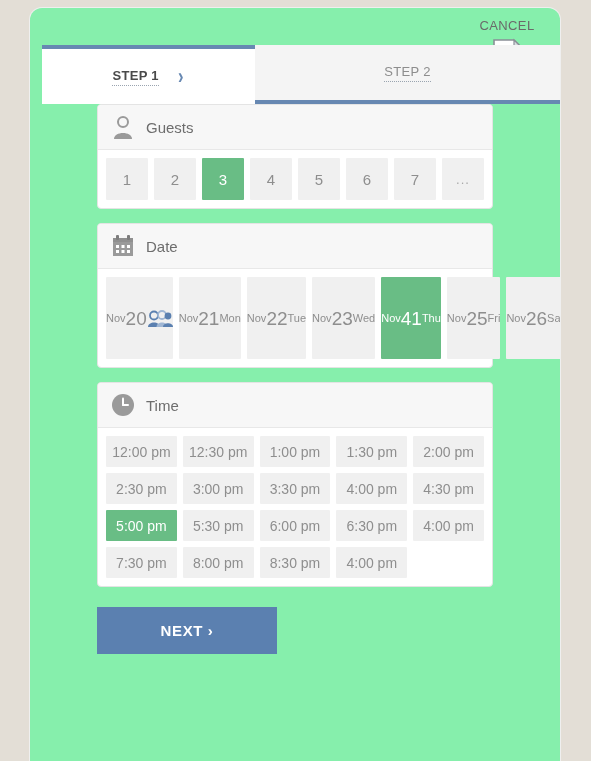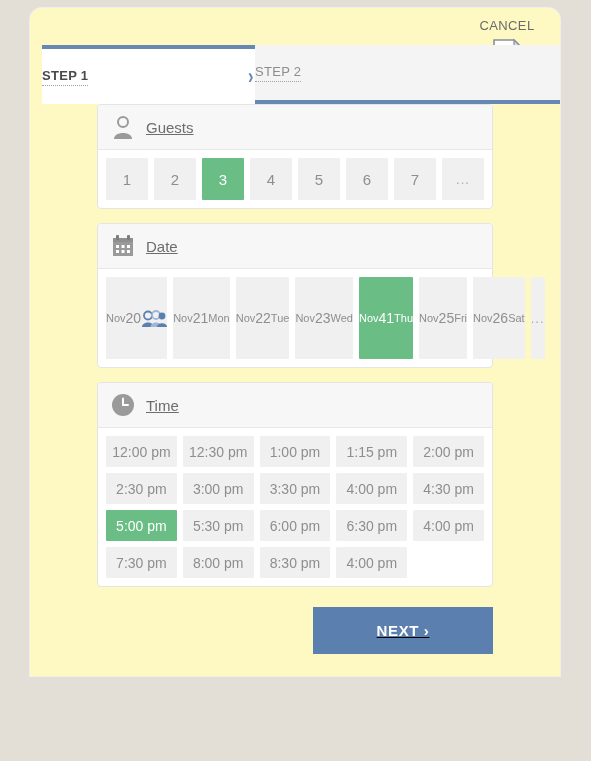--- a/index.html
+++ b/index.html
@@ -16,22 +16,22 @@
     font-family: "Liberation Sans", sans-serif;
     -webkit-font-smoothing: antialiased;
   }
 
   
   .page-card {
     position: absolute;
     left: 30px;
     top: 8px;
     width: 530px;
-    height: 668px;
-    background: #fef9c3;
+    height: 753px;
+    background: #86efac;
     border-top-left-radius: 12px;
     border-top-right-radius: 12px;
     box-shadow: 0 0 0 1px #efefef;
     overflow: hidden;
   }
 
   
   .cancel-block {
     position: absolute;
     right: 14px;
@@ -56,21 +56,21 @@
     top: 37px;
     width: 518px;
     height: 59px;
   }
   .tab {
     position: absolute;
     top: 0;
     height: 59px;
     display: flex;
     align-items: center;
-    justify-content: space-between;
+    justify-content: center;
     cursor: pointer;
     font-size: 13px;
     letter-spacing: .3px;
   }
   .tab-1 {
     left: 0;
     width: 213px;
     background: #ffffff;
     border-top: 4px solid #6788b2;
     z-index: 2;
@@ -121,21 +121,20 @@
     padding-left: 12px;
     background: #f7f7f7;
     border-bottom: 1px solid #e8e8e8;
     border-top-left-radius: 4px;
     border-top-right-radius: 4px;
   }
   .panel-title {
     margin-left: 10px;
     font-size: 15px;
     color: #6d6d6d;
-    text-decoration: underline;
   }
   .panel-body { padding: 8px; }
 
   
   .guest-row { display: flex; gap: 6px; }
   .guest-cell {
     flex: 1;
     height: 42px;
     display: flex;
     align-items: center;
@@ -158,21 +157,21 @@
     display: flex;
     flex-direction: row;
     align-items: center;
     justify-content: center;
     cursor: pointer;
     border-radius: 1px;
     color: #8e8e8e;
   }
   .date-cell.selected { background: #69bd85; color: #ffffff; }
   .date-mon { font-size: 11px; line-height: 16px; }
-  .date-num { font-size: 14px; line-height: 23px; }
+  .date-num { font-size: 19px; line-height: 23px; }
   .date-dow { font-size: 11px; line-height: 18px; }
   .date-cell.ellipsis { color: #a9a9a9; letter-spacing: 1px; font-size: 13px; }
   .date-people-icon { margin-top: 2px; }
 
   
   .time-grid {
     display: grid;
     grid-template-columns: repeat(5, 1fr);
     gap: 6px;
   }
@@ -188,22 +187,21 @@
     border-radius: 1px;
   }
   .time-cell.selected { background: #69bd85; color: #ffffff; }
   .time-cell.empty { background: transparent; cursor: default; }
 
   
   .footer {
     width: 396px;
     margin: 20px auto 0 auto;
     display: flex;
-    justify-content: flex-end;
-    text-decoration: underline;
+    justify-content: flex-start;
   }
   .next-button {
     width: 180px;
     height: 47px;
     background: #5b80b0;
     color: #ffffff;
     border: none;
     font-family: "Liberation Sans", sans-serif;
     font-size: 15px;
     font-weight: bold;
@@ -355,21 +353,21 @@
             <line x1="13" y1="13" x2="18" y2="13"></line>
           </g>
         </svg>
         <span class="panel-title">Time</span>
       </div>
       <div class="panel-body">
         <div class="time-grid">
           <div class="time-cell">12:00 pm</div>
           <div class="time-cell">12:30 pm</div>
           <div class="time-cell">1:00 pm</div>
-          <div class="time-cell">1:15 pm</div>
+          <div class="time-cell">1:30 pm</div>
           <div class="time-cell">2:00 pm</div>
           <div class="time-cell">2:30 pm</div>
           <div class="time-cell">3:00 pm</div>
           <div class="time-cell">3:30 pm</div>
           <div class="time-cell">4:00 pm</div>
           <div class="time-cell">4:30 pm</div>
           <div class="time-cell selected">5:00 pm</div>
           <div class="time-cell">5:30 pm</div>
           <div class="time-cell">6:00 pm</div>
           <div class="time-cell">6:30 pm</div>

